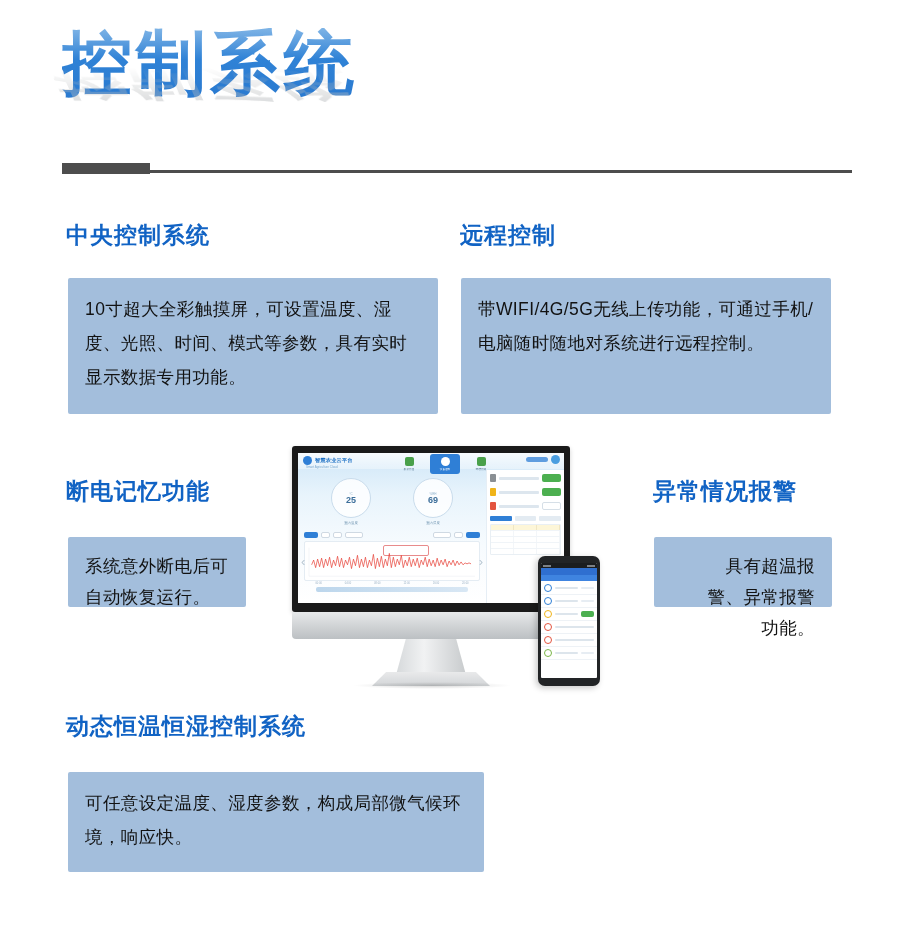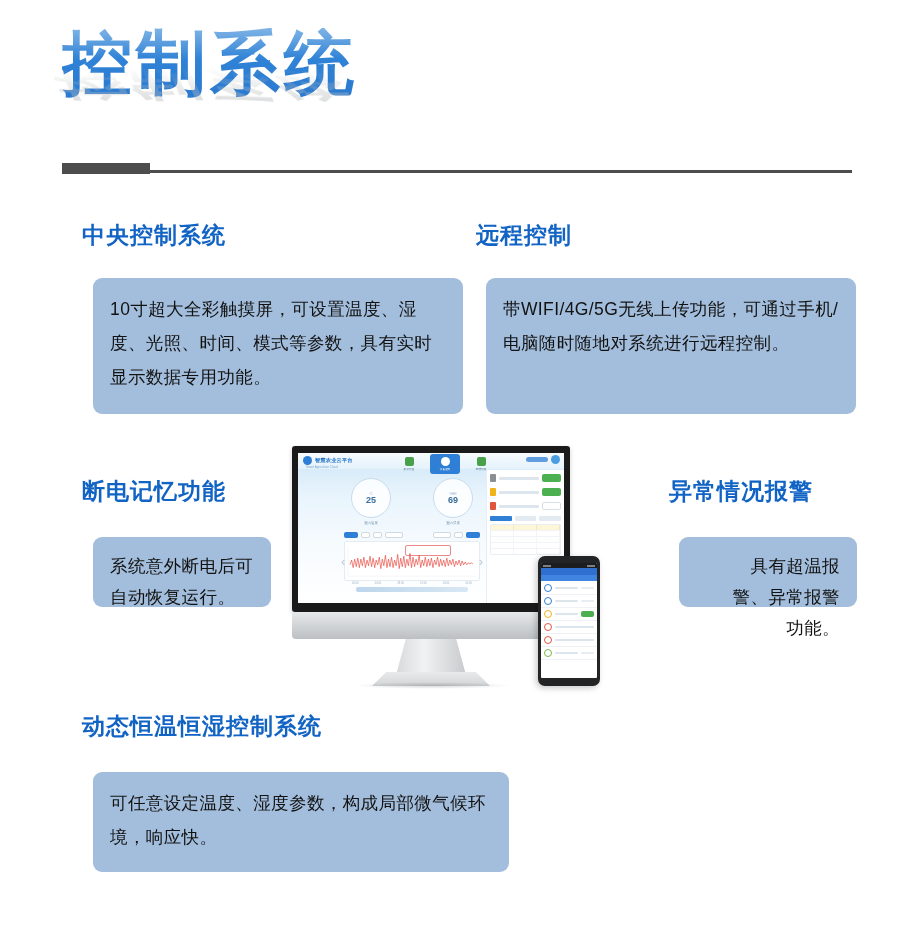--- a/index.html
+++ b/index.html
@@ -86,34 +86,32 @@
 
   
   .sec-head {
     position: absolute;
     font-size: 23px;
     font-weight: bold;
     color: #1163c4;
     letter-spacing: 1px;
     white-space: nowrap;
     line-height: 1;
-    margin-left: 16px;
   }
 
   
   .card {
     position: absolute;
     background: #a3bedc;
-    border-radius: 9px;
+    border-radius: 2px;
     color: #121212;
     font-size: 17.5px;
     line-height: 34px;
     padding: 14px 17px 14px 17px;
     letter-spacing: 0.4px;
-    margin-left: 25px;
   }
   .card.right-align { text-align: right; padding-left: 48px; }
 
   
   .device {
     position: absolute;
     left: 292px;
     top: 446px;
     width: 290px;
     height: 240px;
@@ -164,21 +162,21 @@
   .scr-nav.active { background: #2f7fd6; }
   .scr-nav-ico { width: 9px; height: 9px; border-radius: 2px; background: #49a04a; }
   .scr-nav.active .scr-nav-ico { background: #ffffff; border-radius: 50%; }
   .scr-nav-lbl { font-size: 2.6px; color: #4a6b85; }
   .scr-nav.active .scr-nav-lbl { color: #ffffff; }
 
   .scr-user { position: absolute; right: 4px; top: 2px; display:flex; align-items:center; gap:3px; }
   .scr-user-pill { width: 22px; height: 5px; border-radius: 3px; background: #2f7fd6; opacity: .75;}
   .scr-user-av { width: 9px; height: 9px; border-radius: 50%; background: #4a9ee0; }
 
-  .scr-main { position: absolute; left: 0; top: 17px; right: 78px; bottom: 0; margin-left: 40px; }
+  .scr-main { position: absolute; left: 0; top: 17px; right: 78px; bottom: 0; }
   .gauges { position: absolute; left: 0; top: 8px; width: 100%; display: flex; justify-content: center; gap: 42px; }
   .gauge-wrap { display:flex; flex-direction:column; align-items:center; gap:3px; }
   .gauge {
     width: 40px; height: 40px; border-radius: 50%;
     border: 1.4px solid #c9dcec; background: rgba(255,255,255,0.82);
     display:flex; flex-direction:column; align-items:center; justify-content:center;
   }
   .gauge-val { font-size: 9px; color: #3c6e9a; font-weight: bold; line-height:1; }
   .gauge-unit { font-size: 3px; color: #8fb1cb; margin-top:1px; }
   .gauge-cap { font-size: 3.4px; color: #6a90ad; }

